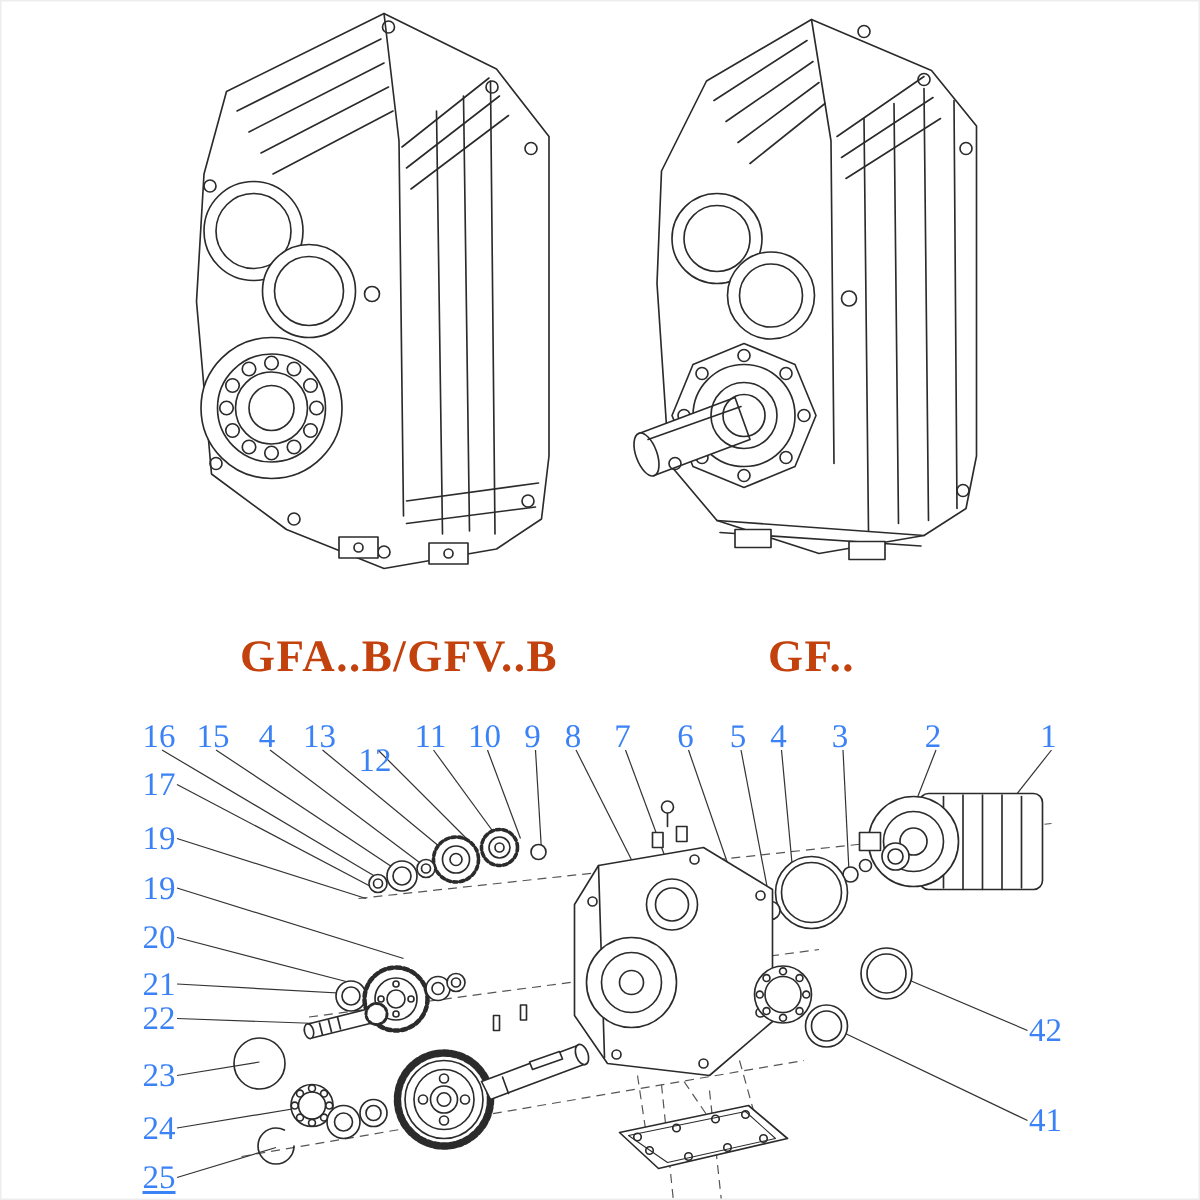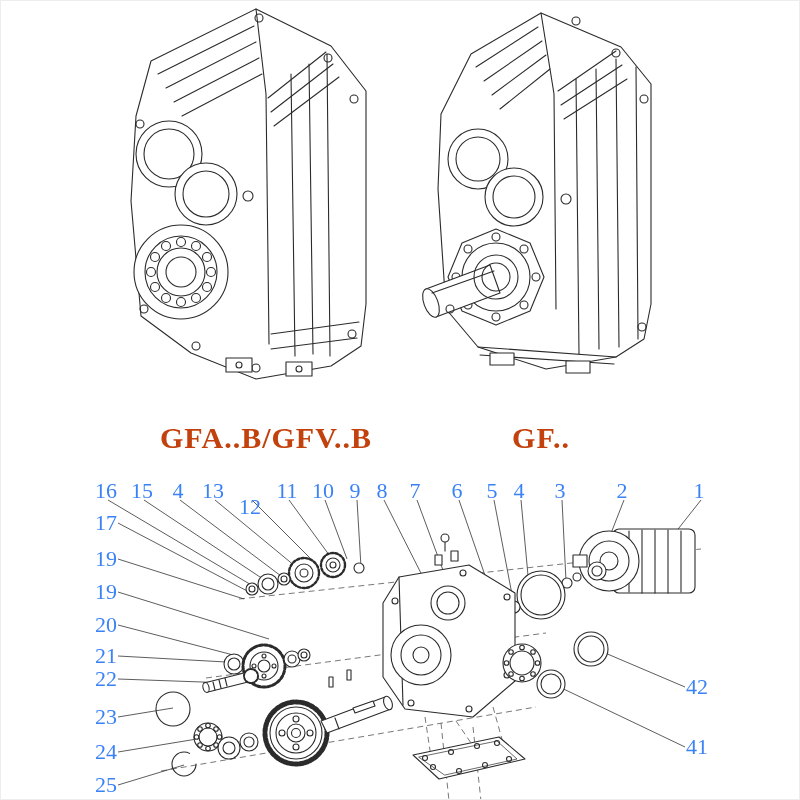--- a/index.html
+++ b/index.html
@@ -374,19 +374,19 @@
     <span class="callout" style="left:698px;top:20px;">1</span>
 
     <span class="callout" style="left:105px;top:52px;">17</span>
     <span class="callout" style="left:105px;top:88px;">19</span>
     <span class="callout" style="left:105px;top:121px;">19</span>
     <span class="callout" style="left:105px;top:154px;">20</span>
     <span class="callout" style="left:105px;top:185px;">21</span>
     <span class="callout" style="left:105px;top:208px;">22</span>
     <span class="callout" style="left:105px;top:246px;">23</span>
     <span class="callout" style="left:105px;top:281px;">24</span>
-    <span class="callout" style="left:105px;top:314px;">25</span>
+    <span class="callout" style="left:105px;top:314px;text-decoration:underline;">25</span>
 
     <span class="callout" style="left:696px;top:216px;">42</span>
     <span class="callout" style="left:696px;top:276px;">41</span>
   </div>
 
 </div>
 
 </body></html>

